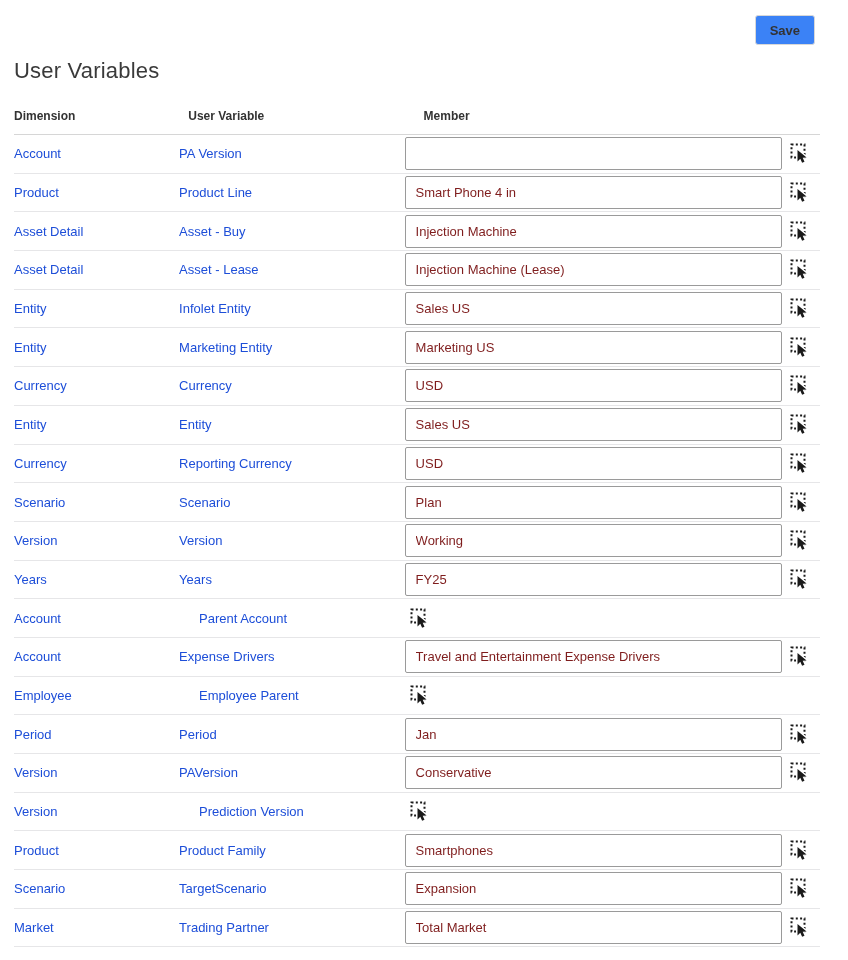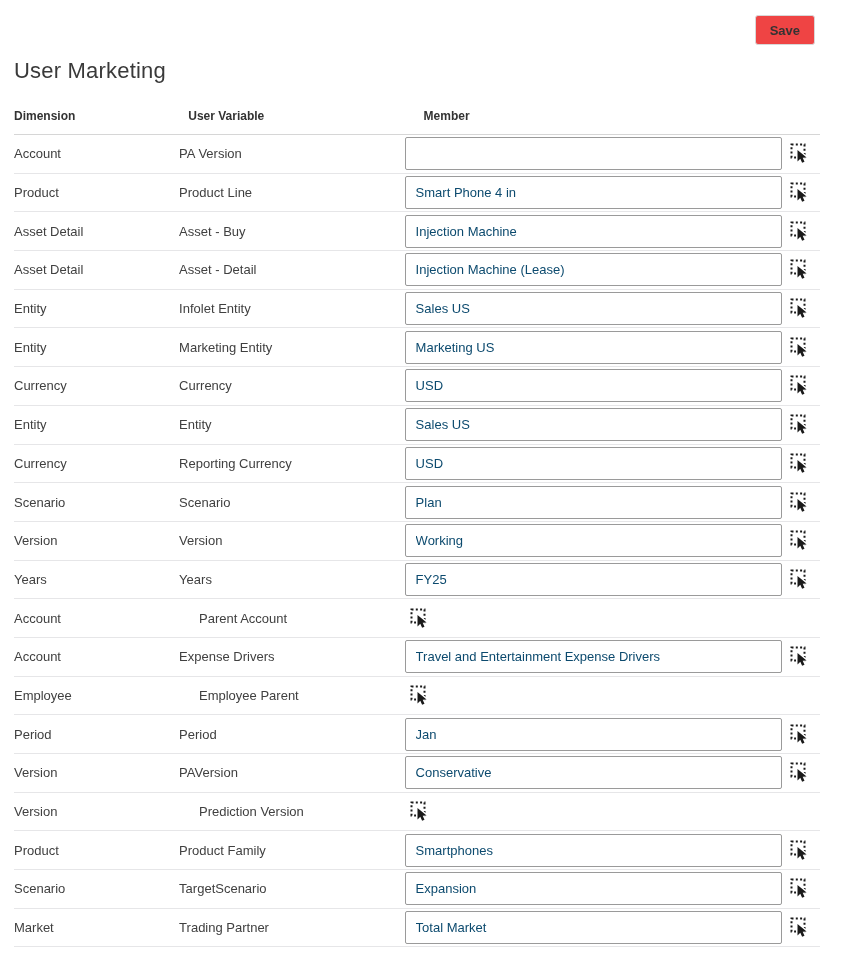--- a/index.html
+++ b/index.html
@@ -20,21 +20,21 @@
     background: #ffffff;
   }
   
   .save-btn {
     position: absolute;
     top: 15px;
     right: 33px;
     height: 30px;
     min-width: 56px;
     padding: 0 14px;
-    background: #ef4444;
+    background: #3b82f6;
     border: 1px solid #d8d8d8;
     border-radius: 3px;
     font-family: "Liberation Sans", sans-serif;
     font-size: 13px;
     font-weight: 600;
     color: #333333;
     cursor: pointer;
   }
   
   .content {
@@ -69,33 +69,33 @@
   .col-icon   { width: 43px; display: flex; align-items: center; justify-content: center; }
 
   .row {
     display: flex;
     align-items: center;
     height: 38.7px;
     border-bottom: 1px solid #e6e6e8;
   }
   .row .label {
     font-size: 13px;
-    color: #404040;
+    color: #1d4ed8;
     white-space: nowrap;
     overflow: hidden;
   }
   .member-input {
     width: 377px;
     height: 33px;
     border: 1px solid #9a9a9a;
     border-radius: 2px;
     padding: 0 10px;
     font-family: "Liberation Sans", "DejaVu Sans", sans-serif;
     font-size: 13px;
-    color: #0c4a6e;
+    color: #7f1d1d;
     background: #ffffff;
     outline: none;
   }
   .selector-btn {
     width: 22px;
     height: 24px;
     padding: 0;
     border: none;
     background: transparent;
     cursor: pointer;
@@ -107,21 +107,21 @@
 </style>
 </head>
 <body>
 
 <div class="page">
 
   <button class="save-btn">Save</button>
 
   <div class="content">
 
-    <h1 class="page-title">User Marketing</h1>
+    <h1 class="page-title">User Variables</h1>
 
     <div class="tbl-header">
       <div class="hcell col-dim">Dimension</div>
       <div class="hcell col-var">User Variable</div>
       <div class="hcell col-member">Member</div>
       <div class="hcell col-icon"></div>
     </div>
 
     <div id="rows">
   <div class="row">
@@ -176,21 +176,21 @@
             <path d="M7.5 8 L7.5 19.6 L10.3 16.8 L12.1 20.8 L14.5 19.7 L12.7 15.8 L16.6 15.4 Z" fill="#ffffff" stroke="#ffffff" stroke-width="2.6" stroke-linejoin="miter"></path>
             <path d="M7.5 8 L7.5 19.6 L10.3 16.8 L12.1 20.8 L14.5 19.7 L12.7 15.8 L16.6 15.4 Z" fill="#1a1a1a"></path>
           </svg>
         </span>
       </button>
     </div>
   </div>
 
   <div class="row">
     <div class="label col-dim">Asset Detail</div>
-    <div class="label col-var">Asset - Detail</div>
+    <div class="label col-var">Asset - Lease</div>
     <div class="col-member">
       <input type="text" class="member-input" value="Injection Machine (Lease)" style="">
     </div>
     <div class="col-icon">
       <button class="selector-btn">
         <span>
           <svg width="21" height="23" viewBox="0 0 21 23">
             <rect x="1.5" y="2.5" width="13" height="13" fill="none" stroke="#1a1a1a" stroke-width="2" stroke-dasharray="2 2.3"></rect>
             <path d="M7.5 8 L7.5 19.6 L10.3 16.8 L12.1 20.8 L14.5 19.7 L12.7 15.8 L16.6 15.4 Z" fill="#ffffff" stroke="#ffffff" stroke-width="2.6" stroke-linejoin="miter"></path>
             <path d="M7.5 8 L7.5 19.6 L10.3 16.8 L12.1 20.8 L14.5 19.7 L12.7 15.8 L16.6 15.4 Z" fill="#1a1a1a"></path>

